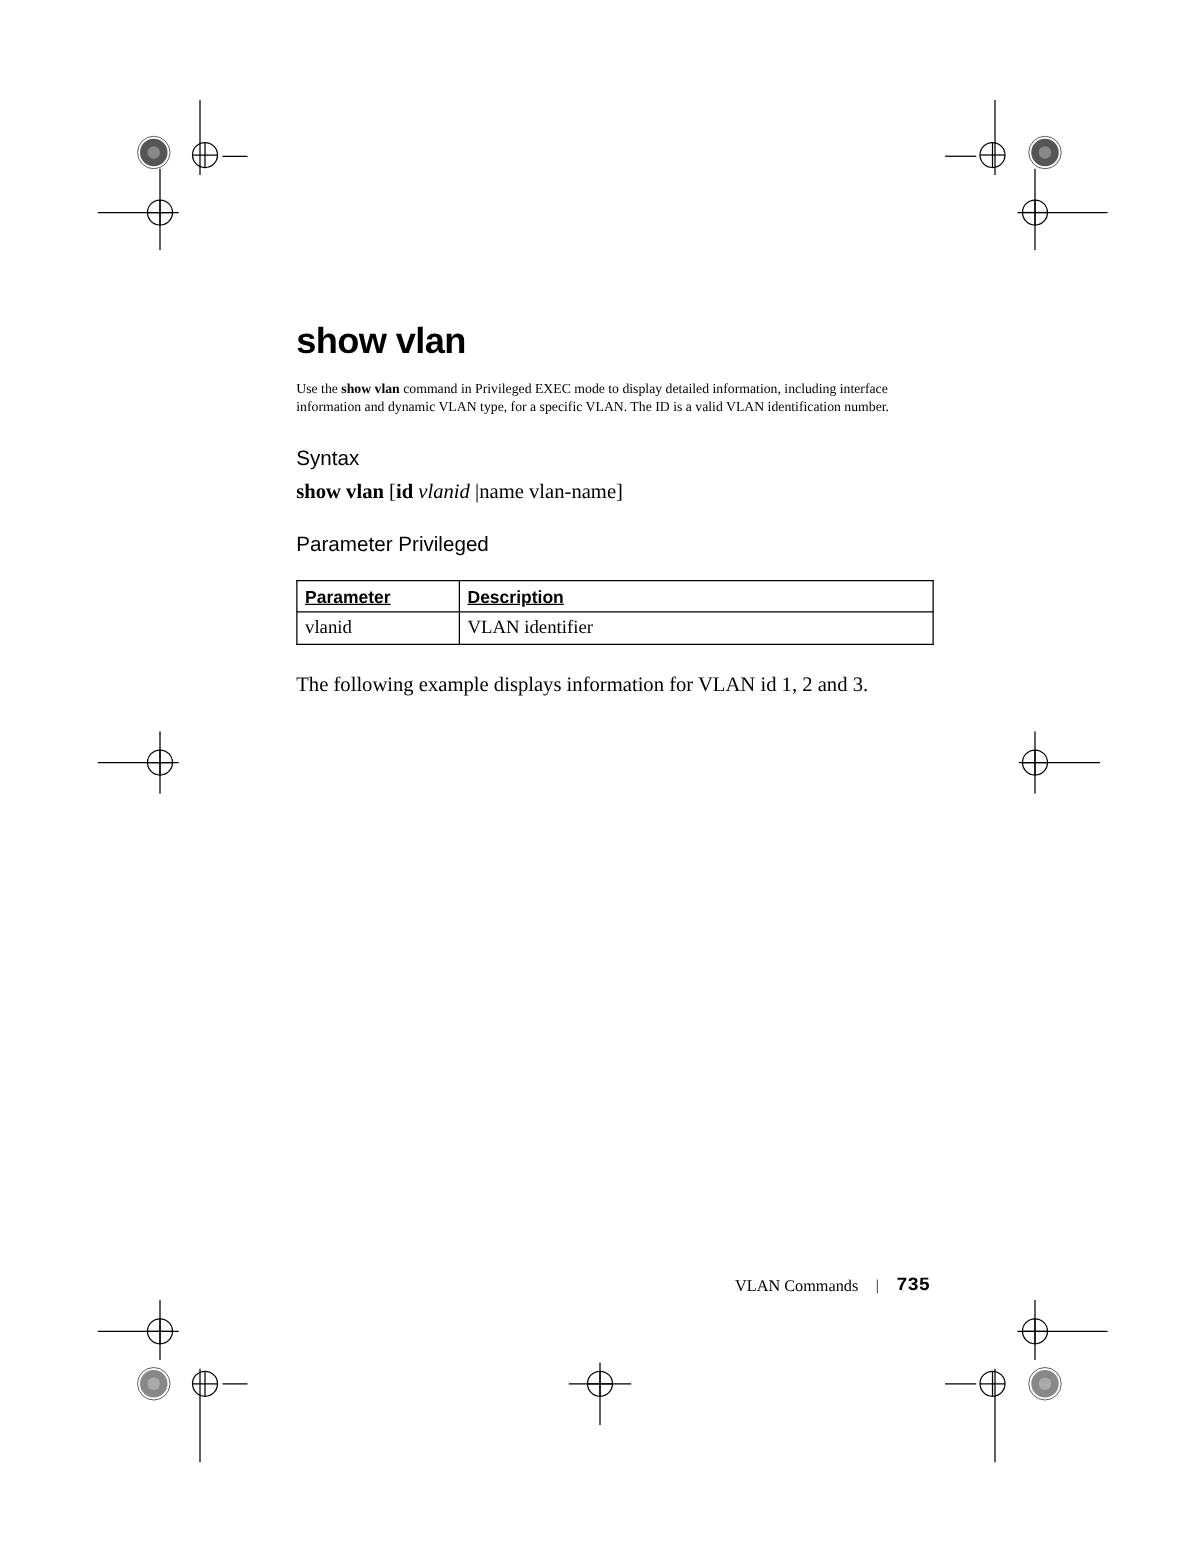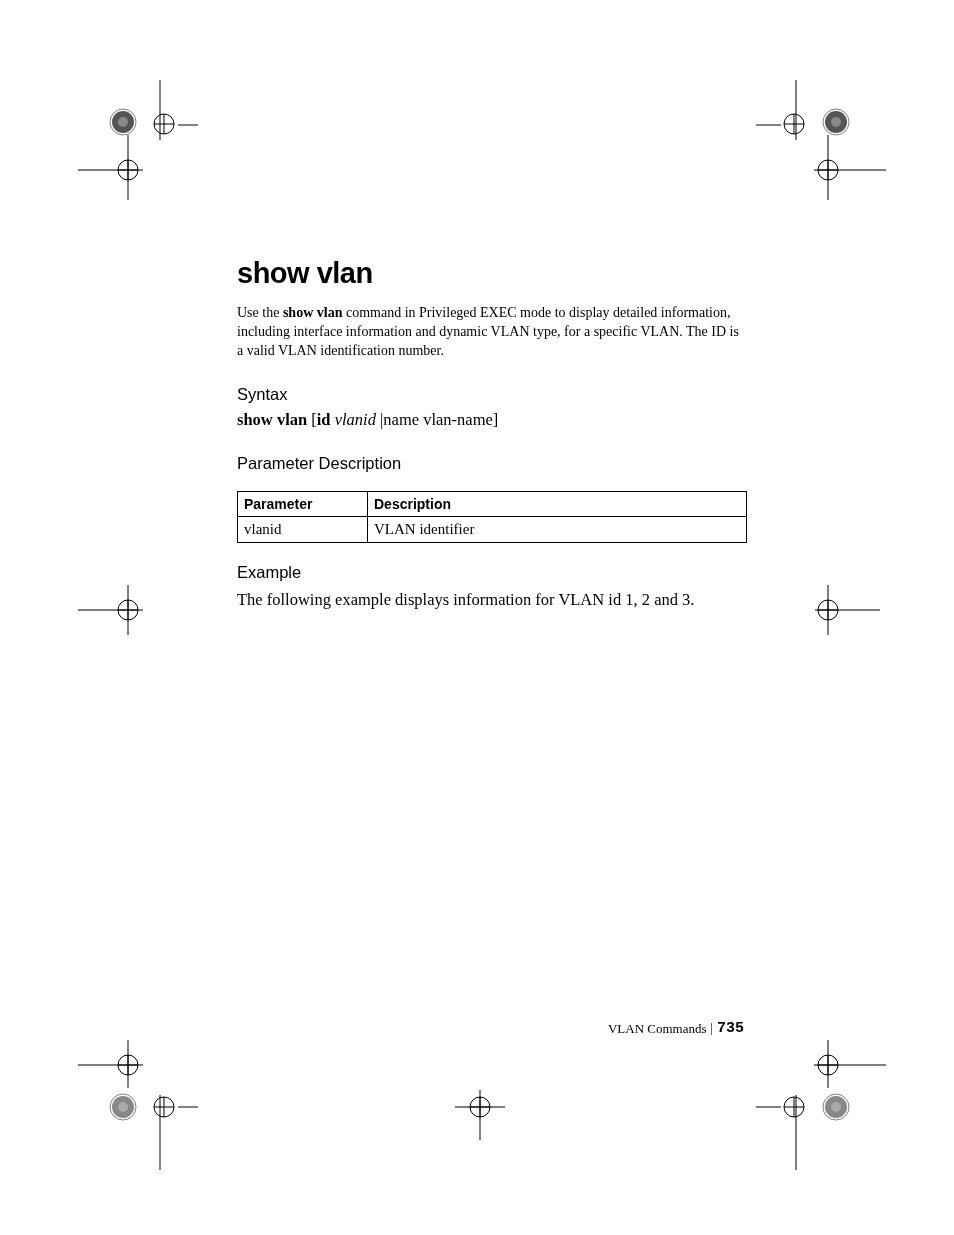--- a/index.html
+++ b/index.html
@@ -22,21 +22,21 @@
       width: 510px;
     }
     .main-heading {
       font-family: Arial, Helvetica, sans-serif;
       font-weight: bold;
       font-size: 29px;
       margin-bottom: 14px;
       letter-spacing: -0.5px;
     }
     .description {
-      font-size: 14px;
+      font-size: 11px;
       line-height: 1.35;
       margin-bottom: 24px;
     }
     .description .bold {
       font-weight: bold;
     }
     .section-heading {
       font-family: Arial, Helvetica, sans-serif;
       font-weight: normal;
       font-size: 16.5px;
@@ -58,20 +58,21 @@
       margin-top: 18px;
       margin-bottom: 20px;
     }
     .param-table th {
       border: 1px solid #000;
       text-align: left;
       padding: 4px 6px;
       font-family: Arial, Helvetica, sans-serif;
       font-weight: bold;
       font-size: 14px;
+      text-decoration: underline;
     }
     .param-table td {
       border: 1px solid #000;
       padding: 4px 6px;
       font-size: 15px;
     }
     .param-table .col-param {
       width: 130px;
     }
     .body-text {
@@ -82,21 +83,21 @@
     .section-block {
       margin-bottom: 0px;
     }
     .footer {
       position: absolute;
       top: 1020px;
       right: 210px;
       font-size: 13px;
       display: flex;
       align-items: center;
-      gap: 4px;
+      gap: 14px;
     }
     .footer-divider {
       color: #000;
       font-size: 12px;
     }
     .footer-page {
       font-family: Liberation Mono, monospace;
       font-weight: bold;
       font-size: 15px;
     }
@@ -211,21 +212,21 @@
   </p>
 
   <div class="section-block">
     <h2 class="section-heading">Syntax</h2>
     <p class="syntax-line">
       <span class="bold">show vlan</span><span> [</span><span class="bold">id</span><span> </span><span class="italic">vlanid</span><span> |name vlan-name]</span>
     </p>
   </div>
 
   <div class="section-block">
-    <h2 class="section-heading">Parameter Description</h2>
+    <h2 class="section-heading">Parameter Privileged</h2>
     <table class="param-table">
       <thead>
         <tr>
           <th class="col-param">Parameter</th>
           <th>Description</th>
         </tr>
       </thead>
       <tbody>
         <tr>
           <td>vlanid</td>
@@ -234,21 +235,20 @@
       </tbody>
     </table>
   </div>
 
 
   <div class="section-block">
   </div>
 
 
   <div class="section-block">
-    <h2 class="section-heading">Example</h2>
     <p class="body-text">The following example displays information for VLAN id 1, 2 and 3.</p>
   </div>
 </div>
 
 <div class="footer">
   <span>VLAN Commands</span>
   <span class="footer-divider">|</span>
   <span class="footer-page">735</span>
 </div>
 

